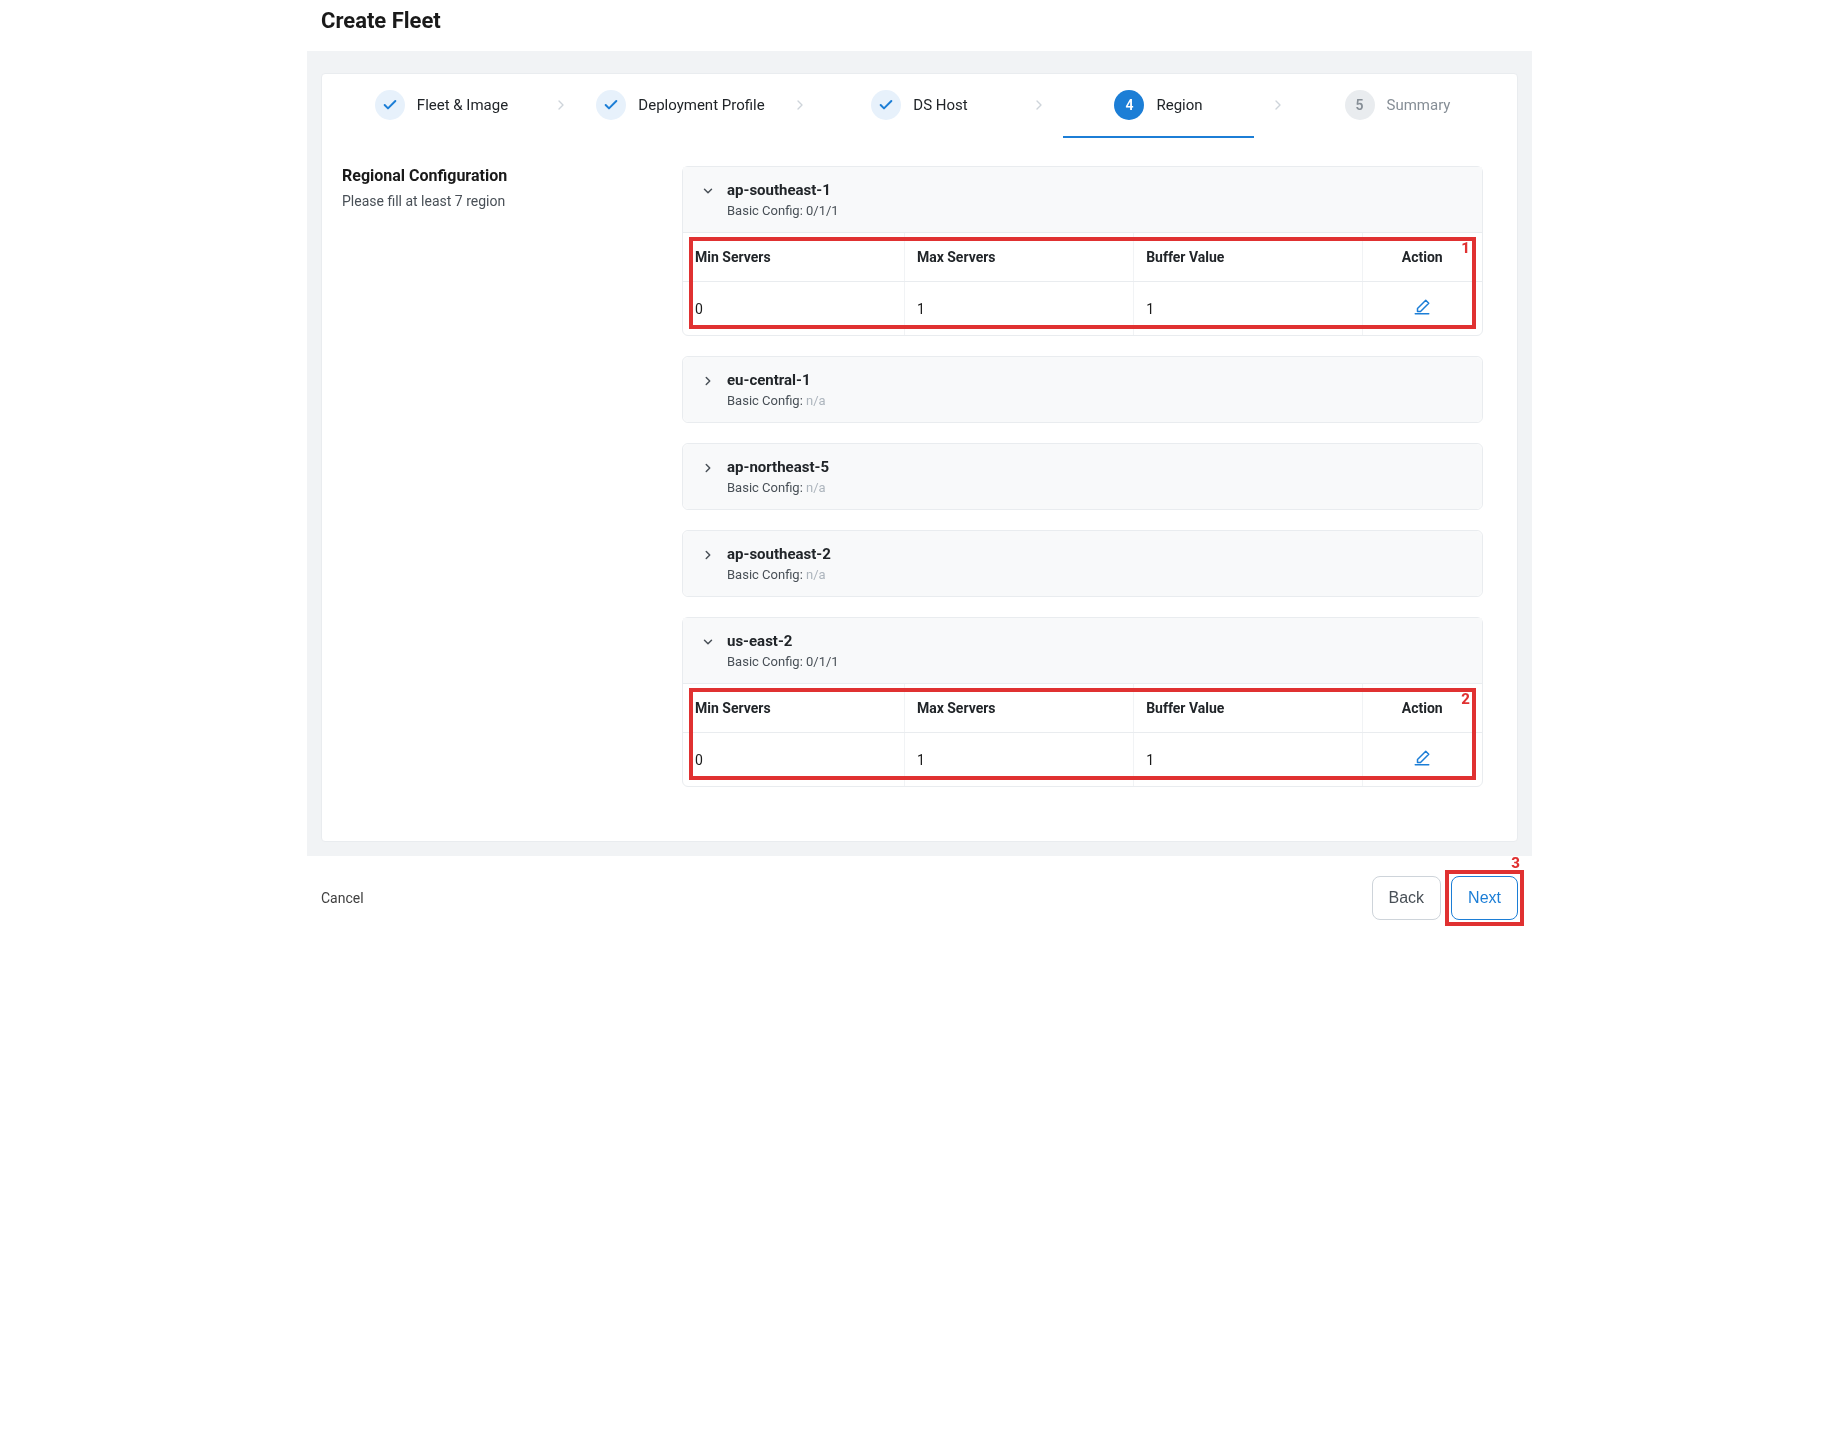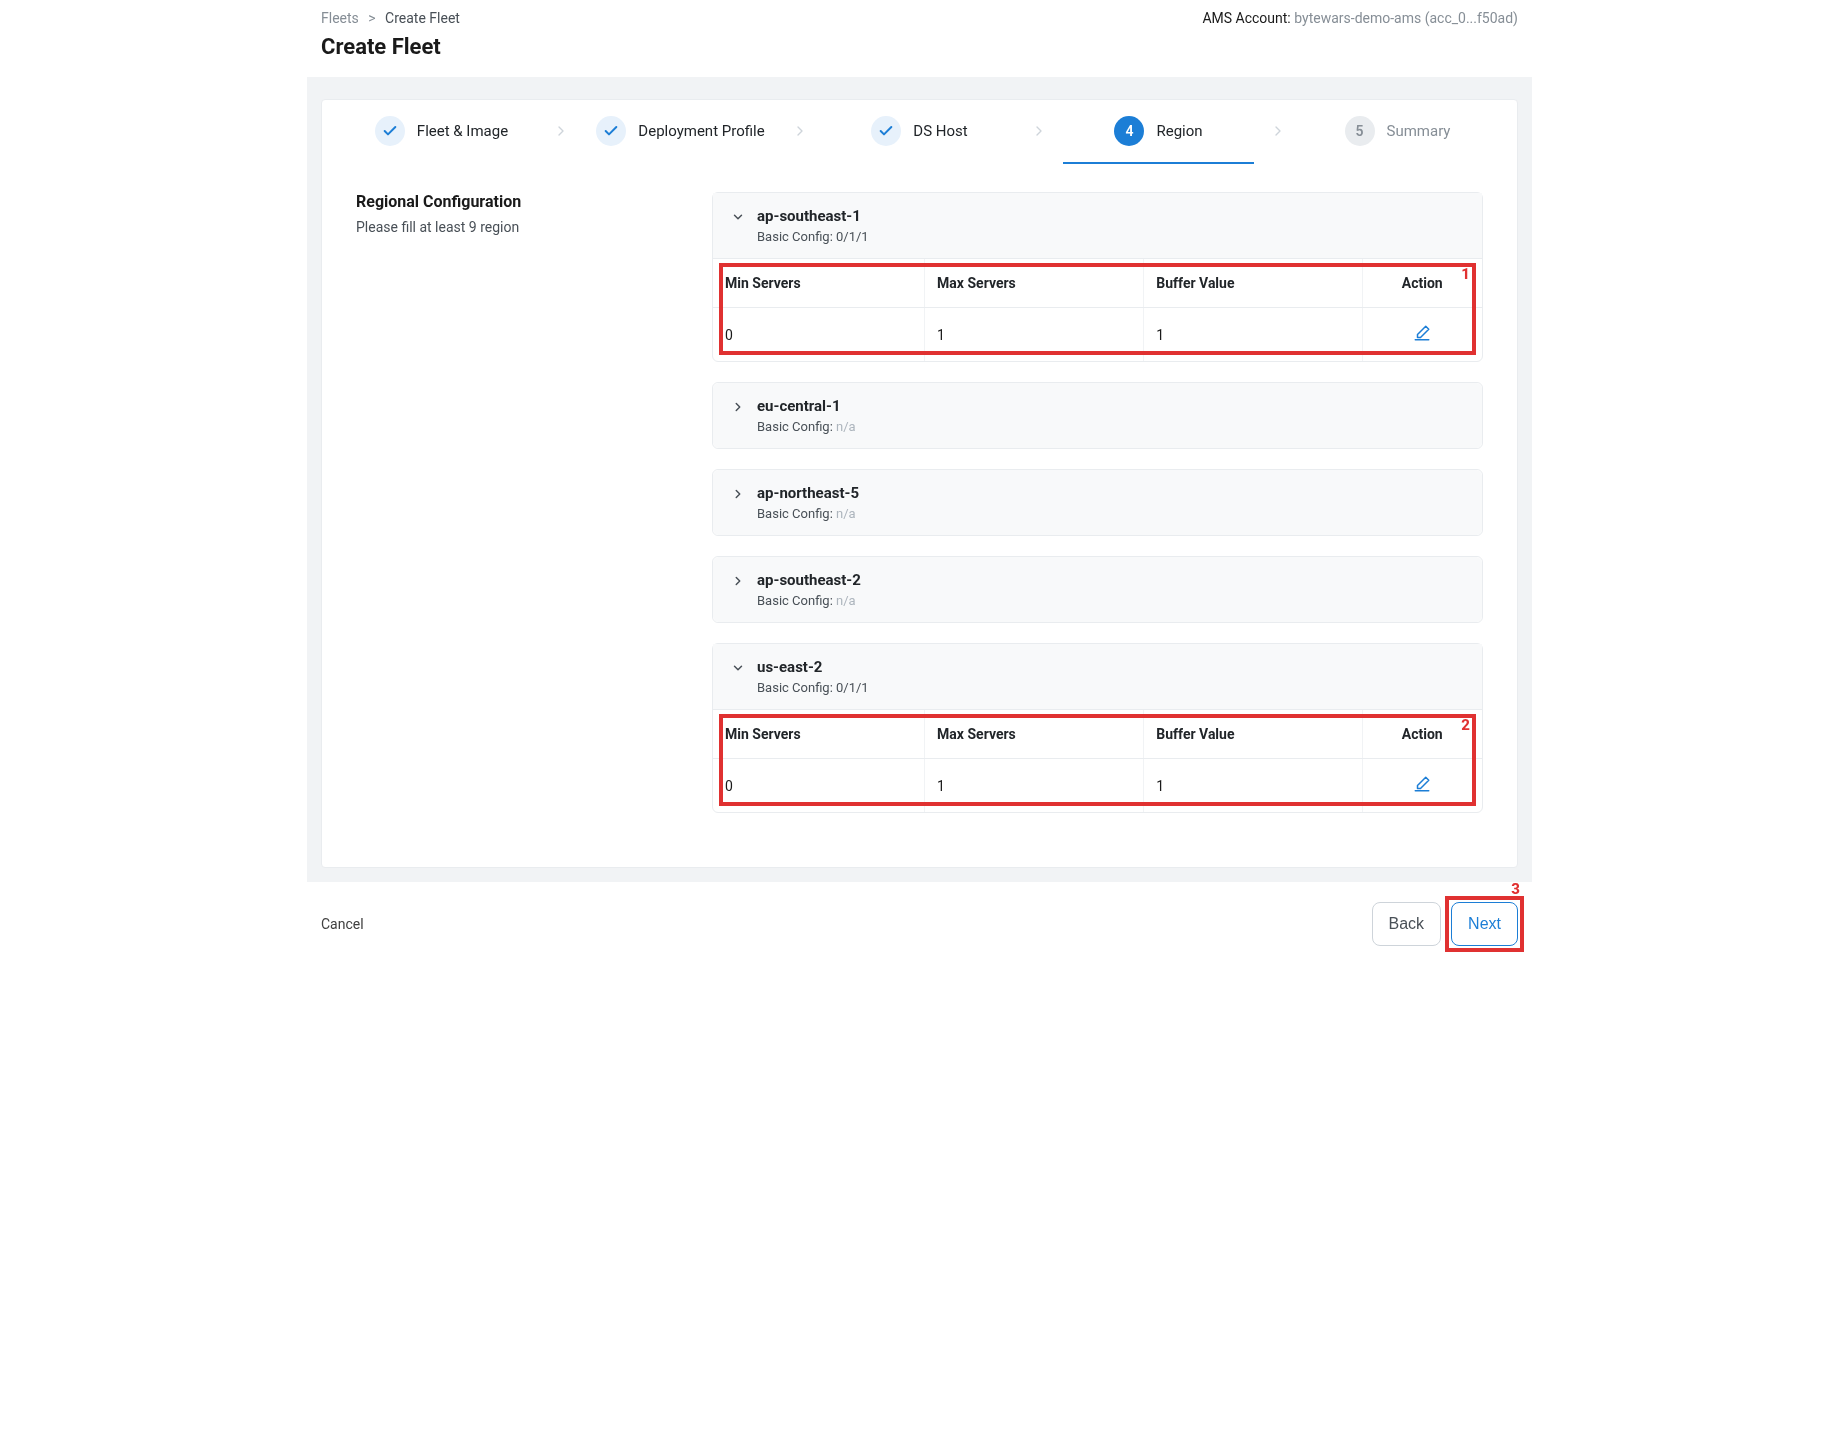--- a/index.html
+++ b/index.html
@@ -54,21 +54,21 @@
     display:flex; align-items:center; justify-content:center;
     font-weight:600;
   }
   .step-badge.done { background:#e7f1fb; color:#1c7ed6; }
   .step-badge.current { background:#1c7ed6; color:#fff; }
   .step-badge.upcoming { background:#e9ecef; color:#868e96; }
   .step-label { font-size: 15px; color:#212529; }
   .step-label.upcoming { color:#868e96; }
   .step-chevron { color:#ced4da; padding-bottom:16px; }
   .body {
-    display:flex; gap: 56px; padding: 28px 34px 34px 34px;
+    display:flex; gap: 40px; padding: 28px 34px 34px 20px;
   }
   .side { width: 300px; flex:none; }
   .side h3 { font-size:16px; font-weight:700; margin-bottom:8px; }
   .side p { font-size:14px; color:#495057; }
   .main { flex:1; }
   .panel {
     border:1px solid #e9ecef;
     border-radius:6px;
     margin-bottom: 20px;
     overflow: visible;
@@ -121,31 +121,20 @@
   }
   .next-wrap .hl2-num {
     position:absolute; top:-22px; right:-2px;
     color:#e03131; font-weight:800; font-size:15px;
   }
 </style>
 </head>
 <body>
 
 <div class="page">
-  <div class="topbar">
-    <div class="breadcrumb">
-      <span>Fleets</span>
-      <span class="sep">&gt;</span>
-      <span class="last">Create Fleet</span>
-    </div>
-    <div class="ams">
-      <span>AMS Account:</span>
-      <span class="muted">bytewars-demo-ams (acc_0...f50ad)</span>
-    </div>
-  </div>
   <div class="page-title">Create Fleet</div>
 
   <div class="canvas">
     <div class="card">
       <div class="stepper">
 
       <div class="step">
             <span class="step-badge done">
               <svg viewBox="0 0 24 24" width="16" height="16" fill="none" stroke="currentColor" stroke-width="3" stroke-linecap="round" stroke-linejoin="round">
                 <polyline points="20 6 9 17 4 12"></polyline>
@@ -186,21 +175,21 @@
               <polyline points="9 18 15 12 9 6"></polyline>
             </svg></span>
           <div class="step">
             <span class="step-badge upcoming">5</span>
             <span class="step-label upcoming">Summary</span>
           </div>
         </div>
       <div class="body">
         <div class="side">
           <h3>Regional Configuration</h3>
-          <p>Please fill at least 9 region</p>
+          <p>Please fill at least 7 region</p>
         </div>
         <div class="main">
 
         <div class="panel">
               <div class="panel-hdr">
                 <span class="panel-caret"><svg viewBox="0 0 24 24" width="14" height="14" fill="none" stroke="currentColor" stroke-width="2.5" stroke-linecap="round" stroke-linejoin="round">
                     <polyline points="6 9 12 15 18 9"></polyline>
                   </svg></span>
                 <div>
                   <div class="panel-title">ap-southeast-1</div>

